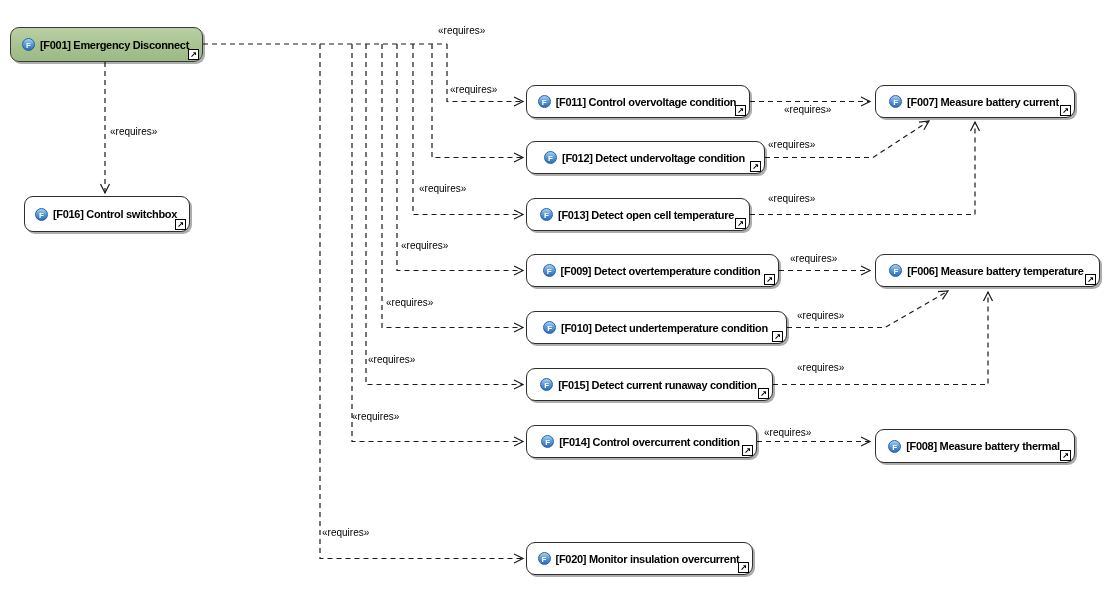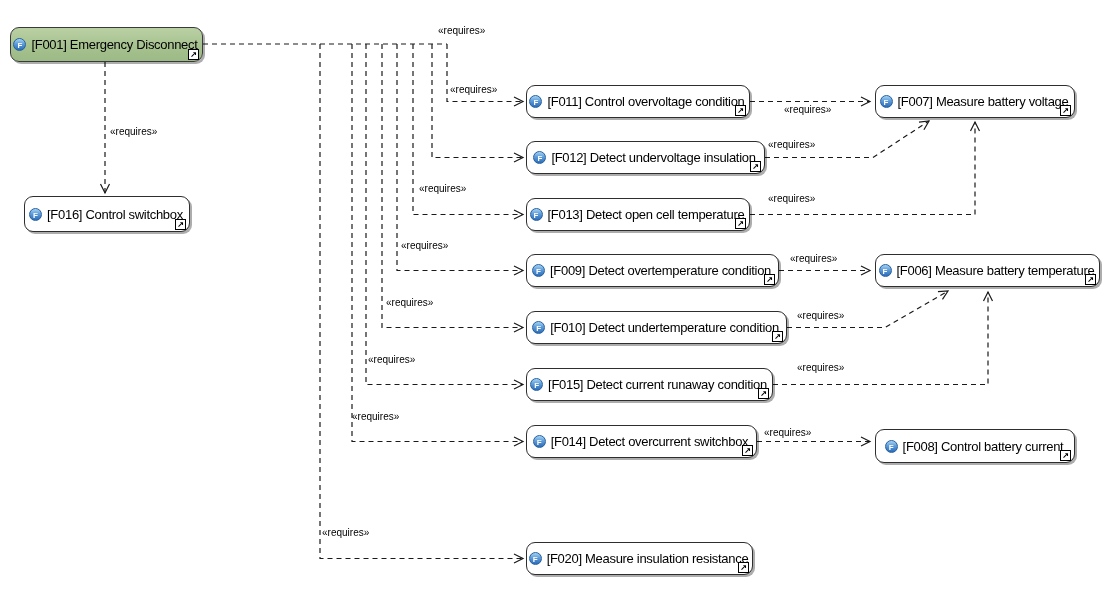--- a/index.html
+++ b/index.html
@@ -13,21 +13,21 @@
     position:absolute;display:flex;align-items:center;justify-content:center;gap:5px;
     background:#ffffff;border:1.4px solid #2e2e2e;border-radius:9px;
     box-shadow:2px 2px 0 rgba(0,0,0,0.32);
     white-space:nowrap;box-sizing:border-box;padding:0 10px 0 8px;
   }
   .node.green{
     background:linear-gradient(180deg,#bad0a4 0%,#a5c18e 60%,#9cba85 100%);
     border:1.6px solid #3a3a3a;
   }
   .nlabel{
-    font-size:13px;font-weight:normal;color:#000;letter-spacing:-0.3px;
+    font-size:11px;font-weight:bold;color:#000;letter-spacing:-0.3px;
   }
   .fbadge{
     flex:0 0 auto;width:13px;height:13px;border-radius:50%;
     background:linear-gradient(180deg,#a6d4f4 0%,#5d9bd9 45%,#2c6db8 100%);
     border:1px solid #27609f;color:#fff;font-size:8px;font-weight:bold;
     line-height:13px;text-align:center;box-sizing:border-box;
   }
   .navicon{
     position:absolute;right:3px;bottom:1px;width:11px;height:11px;
     border:1px solid #000;background:#fff;color:#000;
@@ -97,21 +97,21 @@
   </div>
 
   <div class="node" style="left:526px;top:85px;width:224px;height:33px">
     <span class="fbadge">F</span>
     <span class="nlabel">[F011] Control overvoltage condition</span>
     <span class="navicon">↗</span>
   </div>
 
   <div class="node" style="left:526px;top:141px;width:239px;height:33px">
     <span class="fbadge">F</span>
-    <span class="nlabel">[F012] Detect undervoltage insulation</span>
+    <span class="nlabel">[F012] Detect undervoltage condition</span>
     <span class="navicon">↗</span>
   </div>
 
   <div class="node" style="left:526px;top:198px;width:224px;height:33px">
     <span class="fbadge">F</span>
     <span class="nlabel">[F013] Detect open cell temperature</span>
     <span class="navicon">↗</span>
   </div>
 
   <div class="node" style="left:526px;top:254px;width:253px;height:33px">
@@ -127,41 +127,41 @@
   </div>
 
   <div class="node" style="left:526px;top:368px;width:247px;height:33px">
     <span class="fbadge">F</span>
     <span class="nlabel">[F015] Detect current runaway condition</span>
     <span class="navicon">↗</span>
   </div>
 
   <div class="node" style="left:526px;top:425px;width:231px;height:33px">
     <span class="fbadge">F</span>
-    <span class="nlabel">[F014] Detect overcurrent switchbox</span>
+    <span class="nlabel">[F014] Control overcurrent condition</span>
     <span class="navicon">↗</span>
   </div>
 
   <div class="node" style="left:526px;top:542px;width:227px;height:33px">
     <span class="fbadge">F</span>
-    <span class="nlabel">[F020] Measure insulation resistance</span>
+    <span class="nlabel">[F020] Monitor insulation overcurrent</span>
     <span class="navicon">↗</span>
   </div>
 
   <div class="node" style="left:875px;top:85px;width:200px;height:33px">
     <span class="fbadge">F</span>
-    <span class="nlabel">[F007] Measure battery voltage</span>
+    <span class="nlabel">[F007] Measure battery current</span>
     <span class="navicon">↗</span>
   </div>
 
   <div class="node" style="left:875px;top:254px;width:225px;height:33px">
     <span class="fbadge">F</span>
     <span class="nlabel">[F006] Measure battery temperature</span>
     <span class="navicon">↗</span>
   </div>
 
   <div class="node" style="left:875px;top:429px;width:200px;height:34px">
     <span class="fbadge">F</span>
-    <span class="nlabel">[F008] Control battery current</span>
+    <span class="nlabel">[F008] Measure battery thermal</span>
     <span class="navicon">↗</span>
   </div>
 
 </div>
 
 </body></html>

